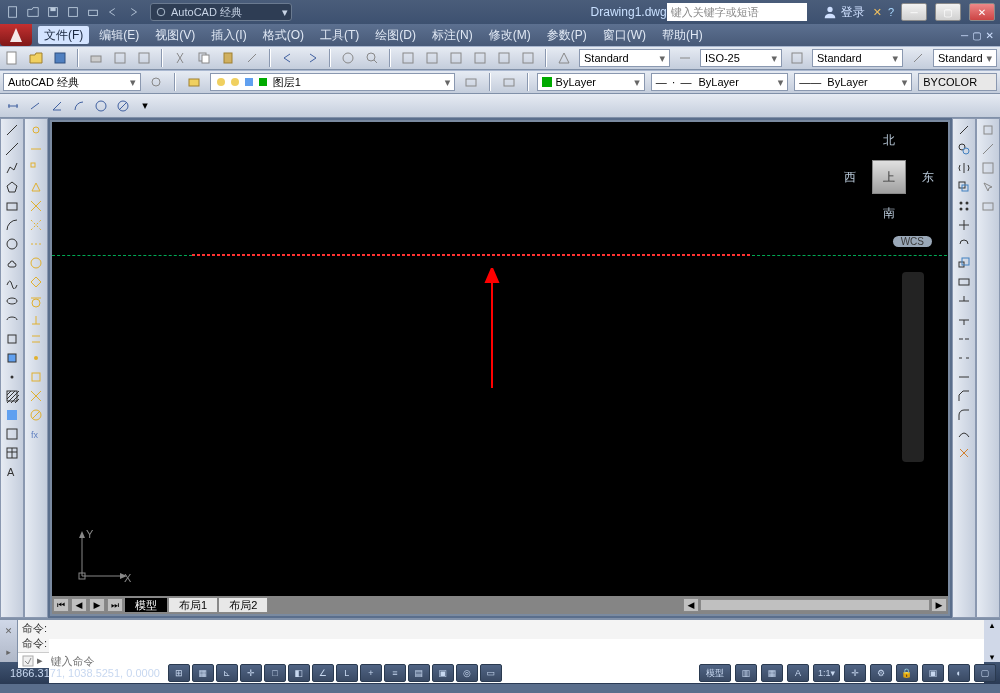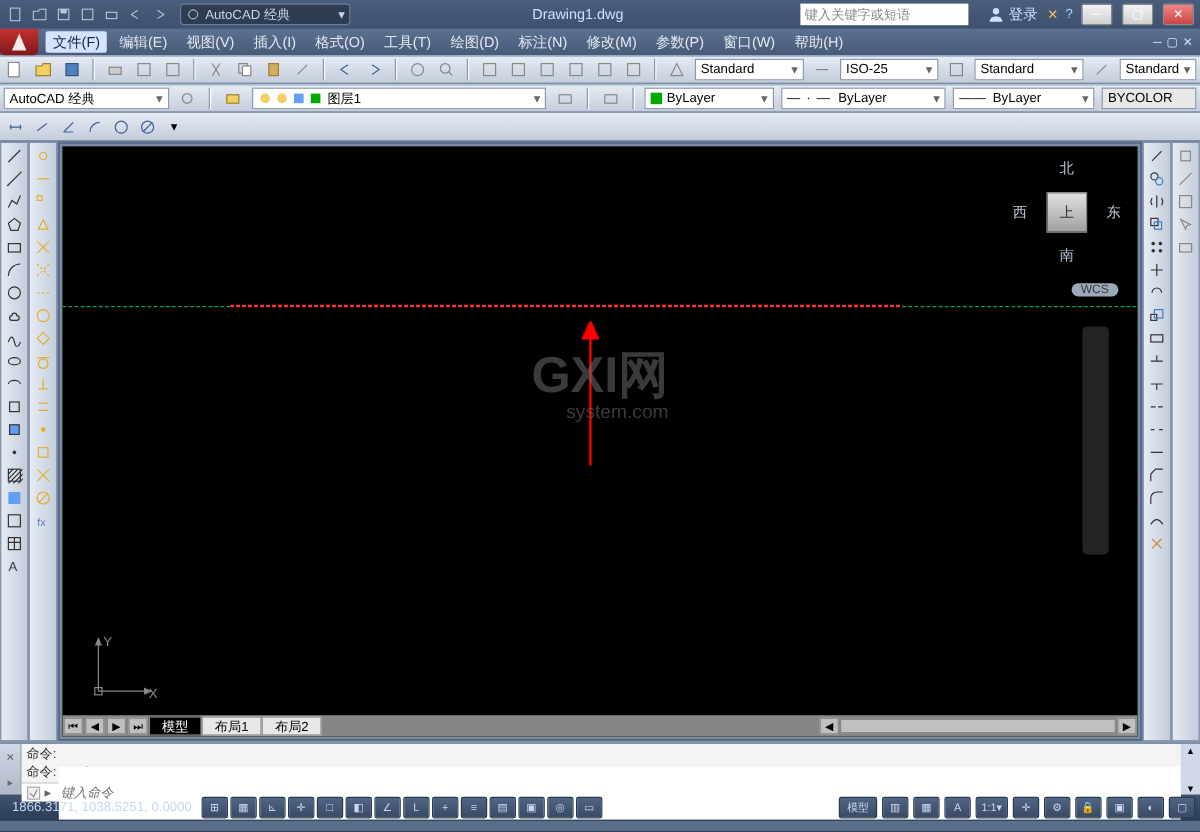--- a/index.html
+++ b/index.html
@@ -4,21 +4,21 @@
 <style>
 * { margin: 0; padding: 0; box-sizing: border-box; font-family: "Microsoft YaHei", Arial, sans-serif; }
 body { width: 1000px; height: 693px; background: #5a6e8c; overflow: hidden; font-size: 11px; }
 
 .titlebar { height: 24px; background: linear-gradient(#4a5d7a,#3d5170); display: flex; align-items: center; color: #fff; }
 .qat { display: flex; align-items: center; padding: 0 4px; gap: 2px; }
 .qat-btn { width: 18px; height: 18px; display: flex; align-items: center; justify-content: center; opacity: 0.85; cursor: pointer; }
 .qat-btn svg { width: 14px; height: 14px; }
 .ws-dd { background: #2e3d54; border: 1px solid #6a7a90; border-radius: 3px; height: 18px; display: flex; align-items: center; padding: 0 4px; margin-left: 6px; color: #c8d4e6; font-size: 11px; }
 .ws-dd .arr { margin-left: 40px; }
-.title-center { flex: 1; text-align: center; color: #c9e0ff; font-size: 12px; }
+.title-center { flex: 1; text-align: right; color: #c9e0ff; font-size: 12px; }
 .searchbox { background: #fff; height: 18px; width: 140px; display: flex; align-items: center; padding: 0 4px; font-size: 11px; color: #888; margin-right: 8px; }
 .login { color: #cfe0ff; margin: 0 8px; font-size: 12px; display: flex; align-items: center; gap: 4px; }
 .title-right { display: flex; align-items: center; gap: 6px; margin-right: 4px; }
 .win-btn { width: 26px; height: 18px; background: linear-gradient(#f2f2f2,#d0d0d0); border: 1px solid #8a8a8a; border-radius: 2px; display: flex; align-items: center; justify-content: center; margin: 0 1px; font-size: 10px; }
 .win-close { background: linear-gradient(#e88,#c44); }
 
 .menubar { height: 22px; background: linear-gradient(#5c7090,#485a78); display: flex; align-items: center; color: #e0e8f4; font-size: 12px; }
 .app-logo { width: 32px; height: 22px; background: linear-gradient(#c43030,#801818); border-radius: 0 0 4px 4px; display: flex; align-items: center; justify-content: center; margin-right: 4px; }
 .menu-item { padding: 0 8px; cursor: pointer; height: 100%; display: flex; align-items: center; }
 .menu-file { background: #d4e4ff; color: #1a2840; border-radius: 2px; padding: 0 6px; height: 18px; margin: 16px 2px; }
@@ -51,21 +51,21 @@
 .tabs { height: 18px; background: #858585; display: flex; align-items: center; font-size: 11px; position: absolute; left: 0; right: 0; bottom: 0; }
 .tab-btn { width: 16px; height: 14px; background: #c0c0c0; border: 1px solid #888; margin: 0 1px; display: flex; align-items: center; justify-content: center; font-size: 9px; }
 .tab { background: #e8e8e8; padding: 0 10px; height: 16px; border: 1px solid #888; display: flex; align-items: center; }
 .tab.active { background: #000; color: #fff; }
 
 .cmdline { height: 44px; background: #e8e8e8; border-top: 2px solid #8090a8; display: flex; }
 .cmd-handle { width: 18px; background: linear-gradient(#d0d8e8,#b0b8c8); border-right: 1px solid #8090a8; display: flex; flex-direction: column; align-items: center; justify-content: space-around; }
 .cmd-text { flex: 1; background: #f4f4f4; padding: 1px 4px; font-size: 11px; color: #333; font-family: monospace; }
 .cmd-input-row { display: flex; align-items: center; background: #fff; height: 16px; border-top: 1px solid #ccc; }
 .cmd-prompt { padding: 0 4px; font-size: 11px; color: #666; font-family: monospace; display: flex; align-items: center; }
-.cmd-input { flex: 1; border: none; font-size: 11px; font-style: italic; color: #999; padding: 16px 2px; }
+.cmd-input { flex: 1; border: none; font-size: 11px; color: #999; padding: 16px 2px; }
 
 .statusbar { height: 22px; background: linear-gradient(#405472,#2a3a54); display: flex; align-items: center; color: #c8d8f0; font-size: 11px; padding: 0 4px; gap: 2px; }
 .status-coord { padding: 0 6px; }
 .sb-btn { width: 22px; height: 18px; background: linear-gradient(#506484,#3a4a64); border: 1px solid #2a3a50; border-radius: 2px; display: flex; align-items: center; justify-content: center; font-size: 9px; }
 .sb-right { margin-left: auto; display: flex; align-items: center; gap: 4px; }
 
 .watermark { position: absolute; left: 50%; top: 40%; transform: translate(-50%,-50%); color: #6a6a6a; font-size: 42px; font-weight: bold; opacity: 0.55; pointer-events: none; }
 .watermark small { display: block; font-size: 16px; text-align: right; margin-top: -6px; font-weight: normal; }
 .red-arrow { position: absolute; left: 430px; top: 146px; }
 
@@ -610,21 +610,20 @@
   </div>
 
   <div class="canvas-wrap">
     <div class="canvas">
       <div class="green-line" style="left:0;width:140px"></div>
       <div class="green-line" style="left:700px;width:200px"></div>
       <div class="red-line"></div>
       <svg class="red-arrow" width="20" height="120">
         <path d="M10 120 L10 10 M10 0 L4 14 L16 14 Z" stroke="#f00" stroke-width="2" fill="#f00"></path>
       </svg>
-      <div class="watermark">GXI网<small>system.com</small></div>
       <div class="viewcube">
         <div class="n">北</div>
         <div class="s">南</div>
         <div class="w">西</div>
         <div class="e">东</div>
         <div class="cube">上</div>
       </div>
       <div class="wcs-badge">WCS</div>
       <div class="nav-bar">
         <div></div>

